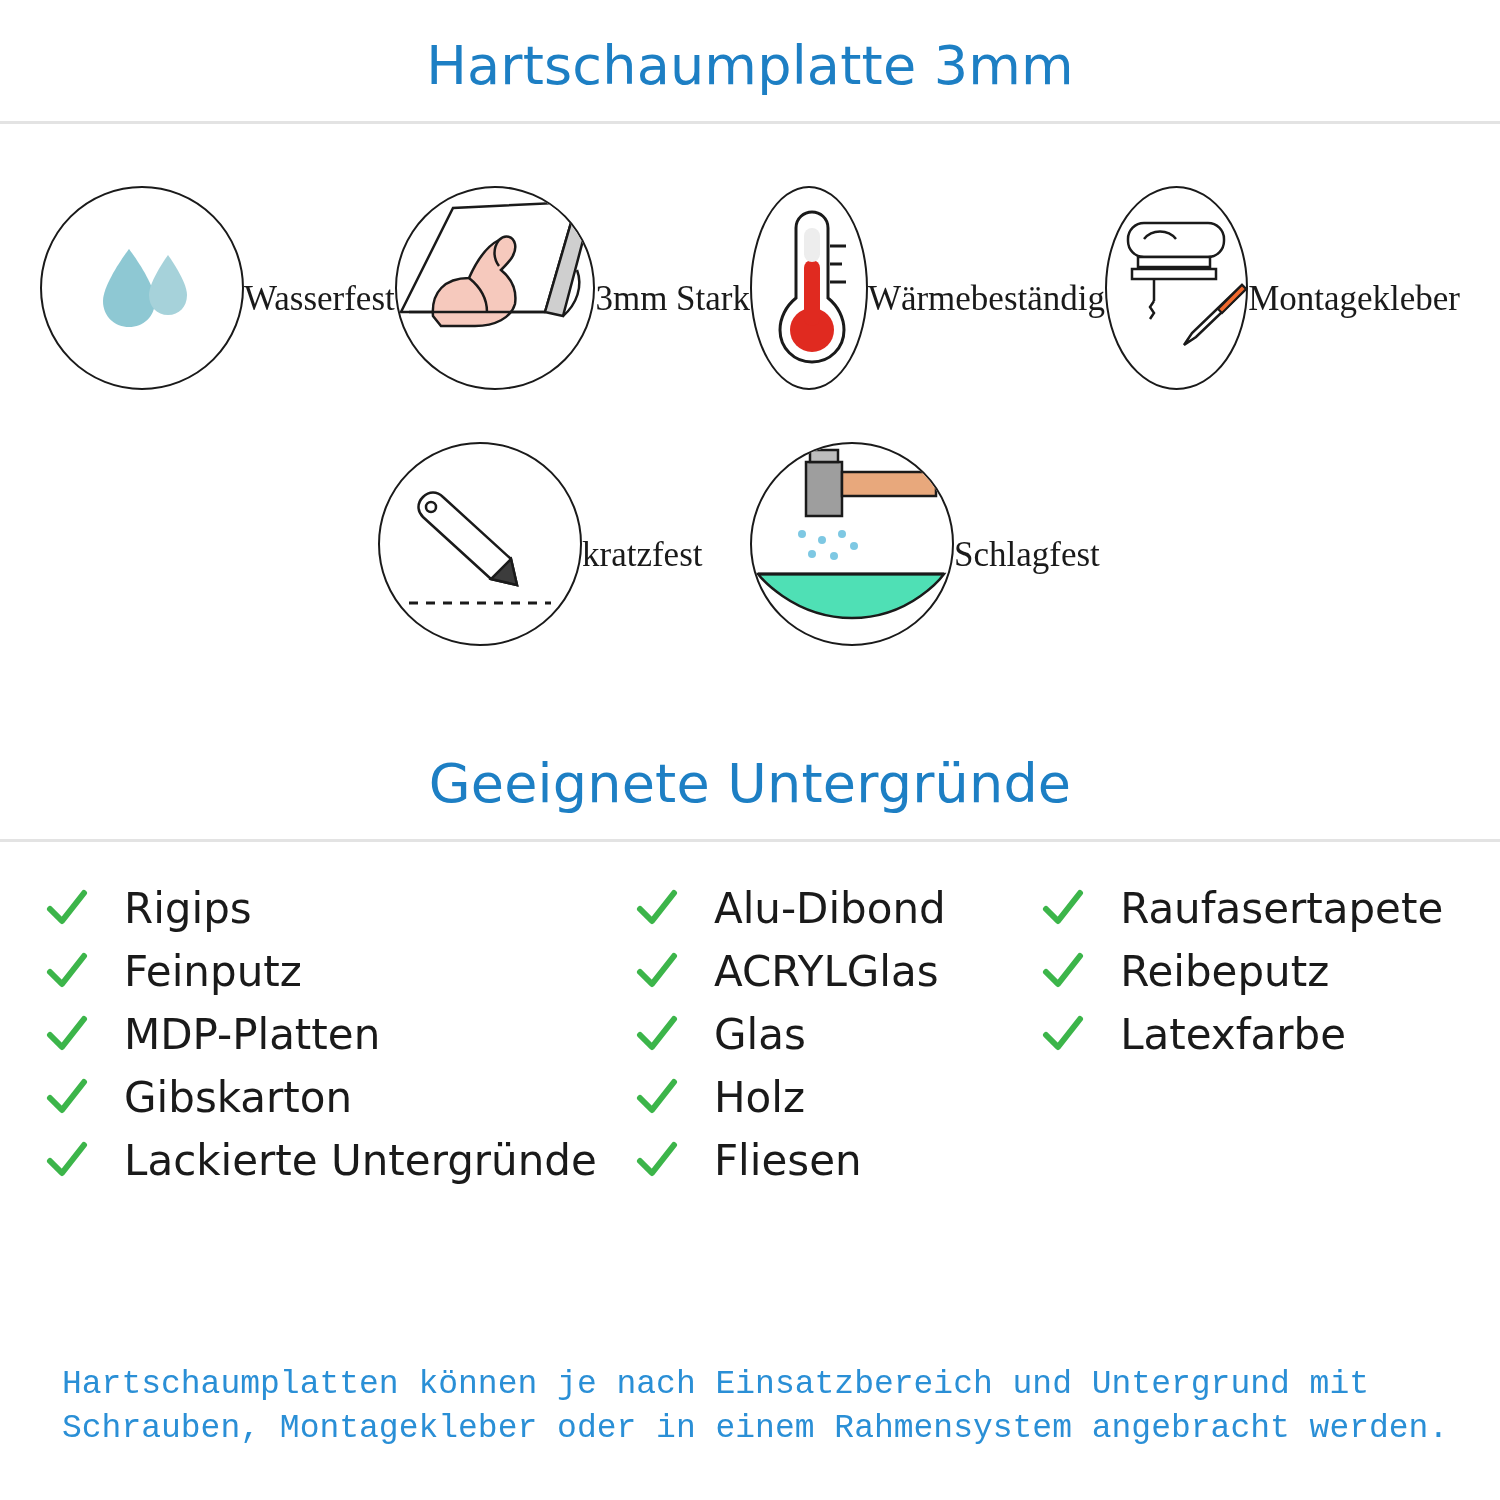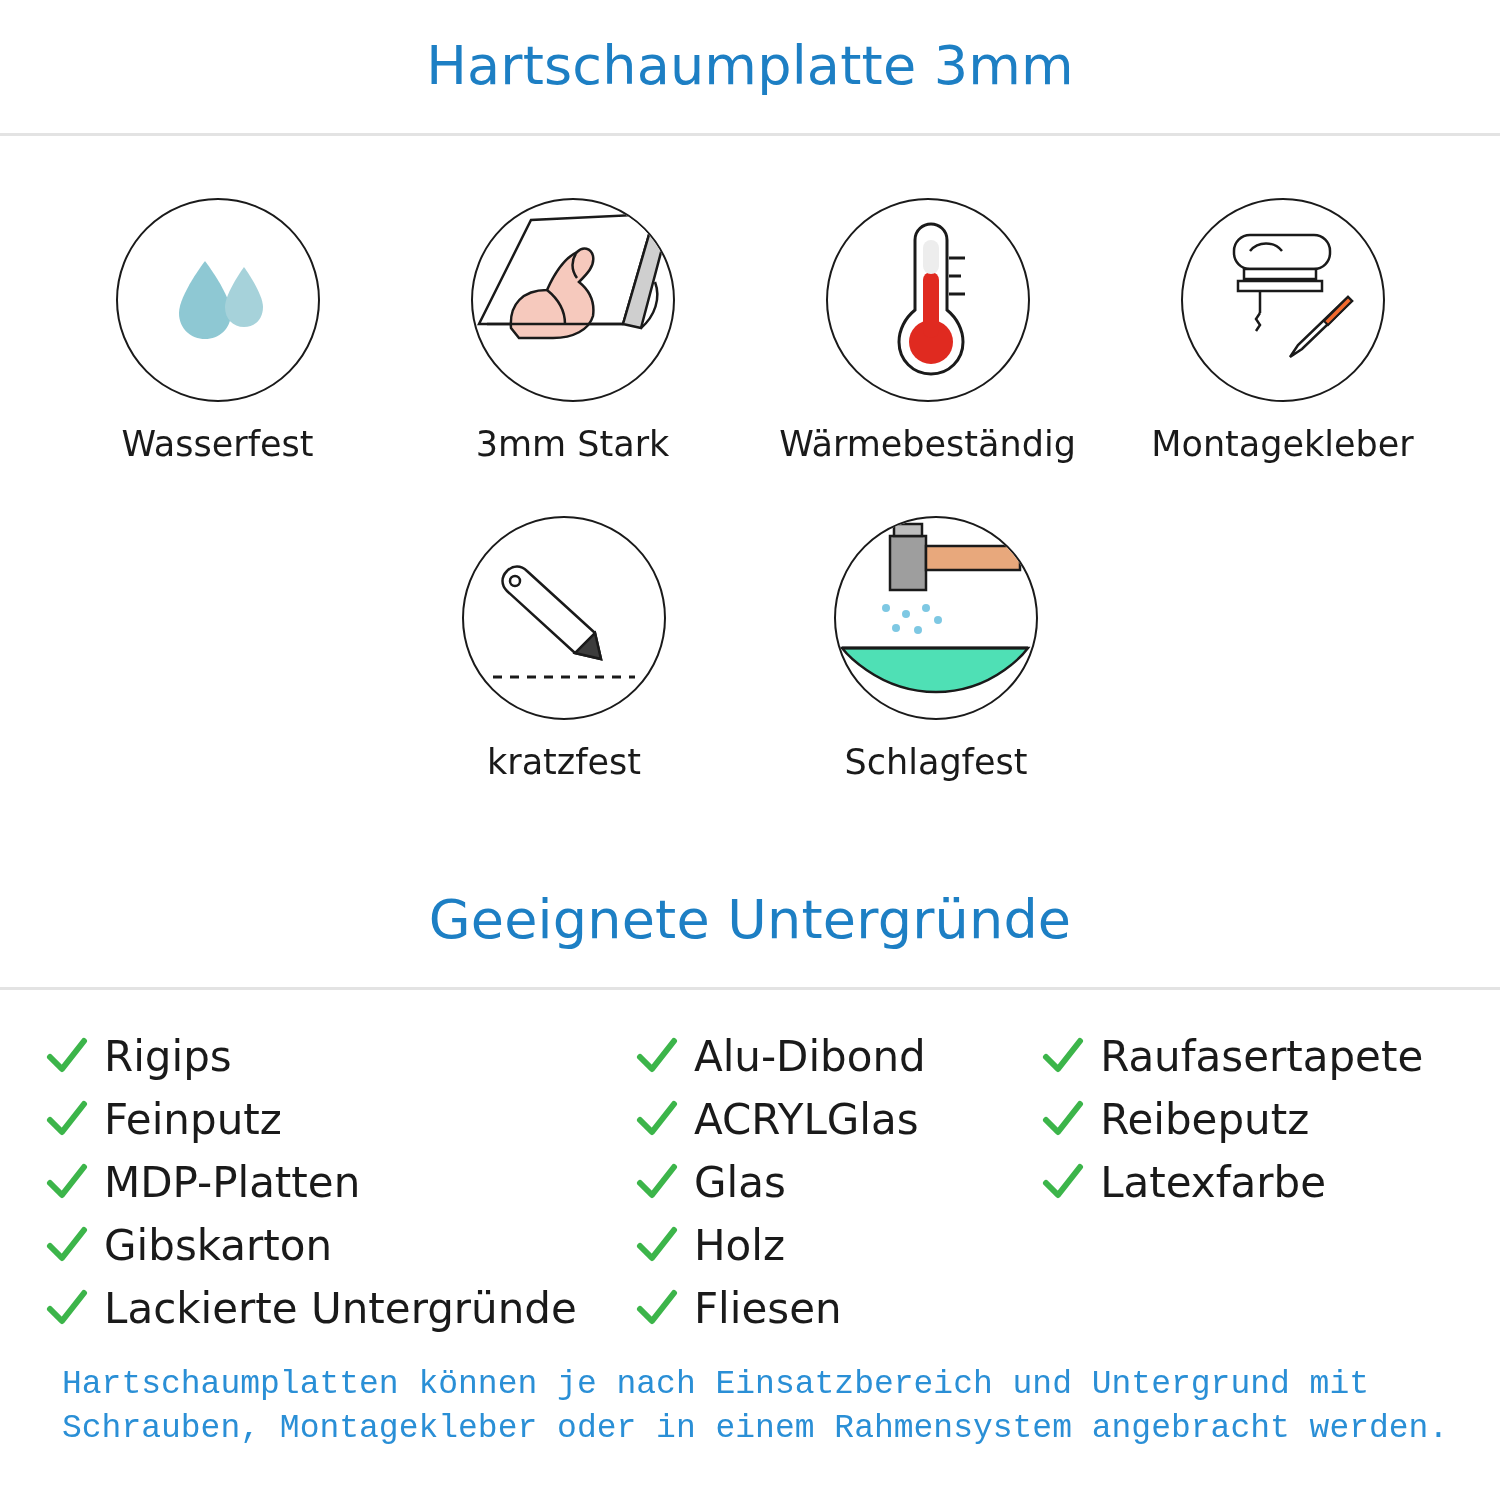--- a/index.html
+++ b/index.html
@@ -22,43 +22,43 @@
   }
 
   
   .title {
     text-align: center;
     color: #1d7fc4;
     font-size: 54px;
     font-weight: 400;
     letter-spacing: 0.2px;
     padding-top: 34px;
-    padding-bottom: 36px;
+    padding-bottom: 24px;
   }
   .rule {
     height: 3px;
     background: #e3e3e3;
     width: 100%;
   }
 
   
   .features {
     padding-top: 62px;
   }
   .feature-row {
     display: flex;
     justify-content: center;
     align-items: flex-start;
   }
   .feature-row.row1 .feature { width: 355px; }
   .feature-row.row2 .feature { width: 372px; }
   .feature {
     display: flex;
-    flex-direction: column;
     align-items: center;
+    font-family: Liberation Serif, serif;
   }
   .circle {
     width: 200px;
     height: 200px;
     border-radius: 50%;
     border: 2px solid #1a1a1a;
     position: relative;
     overflow: hidden;
     background: #ffffff;
     display: flex;
@@ -107,20 +107,21 @@
     margin-right: 14px;
     display: inline-flex;
     align-items: center;
     justify-content: center;
   }
   .check-text {
     font-size: 42px;
     color: #1a1a1a;
     font-weight: 400;
     white-space: nowrap;
+    margin-left: 20px;
   }
 
   
   .note {
     position: absolute;
     left: 62px;
     right: 50px;
     bottom: 48px;
     color: #2a8fd6;
     font-size: 33px;

